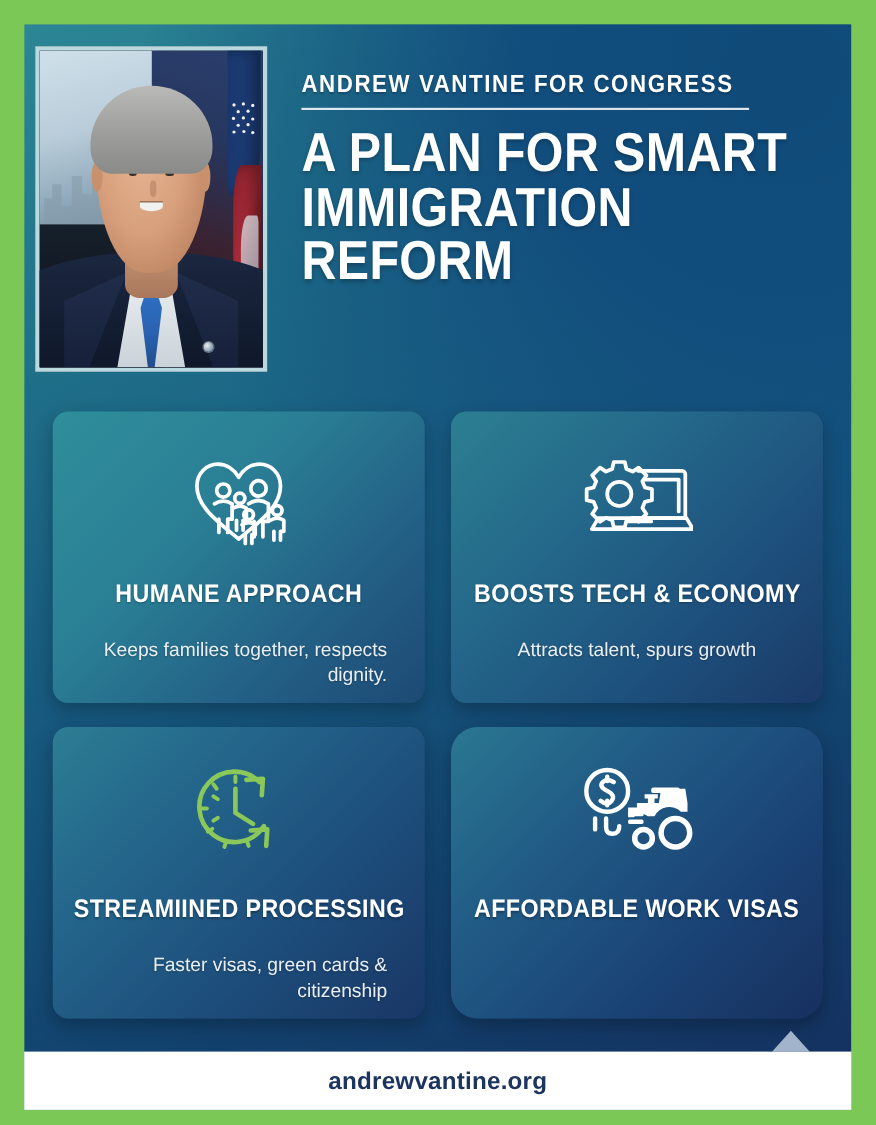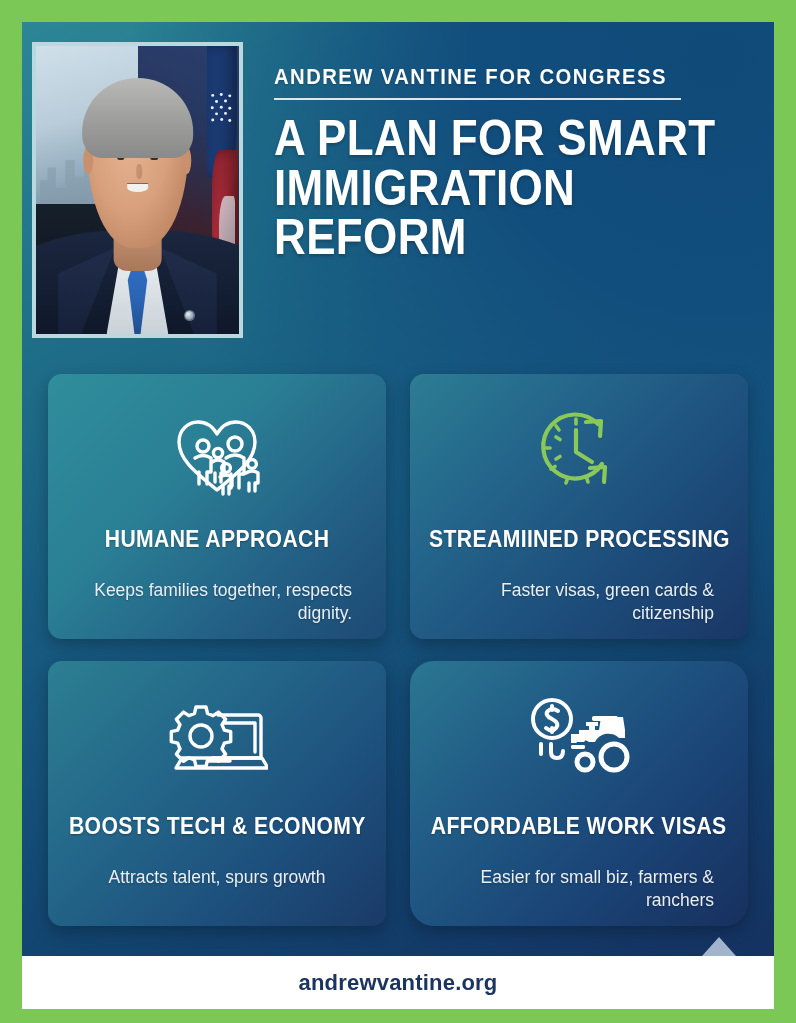--- a/index.html
+++ b/index.html
@@ -322,20 +322,40 @@
 
             <circle cx="57" cy="62" r="4.4"></circle>
             <path d="M51 71 q6 -4 12 0 l0 9 -3 0 0 8 M54 80 l0 8"></path>
           </g>
         </svg>
       </div>
       <div class="card-title">HUMANE APPROACH</div>
       <div class="card-body">Keeps families together, respects dignity.</div>
     </div>
 
+    <div class="card c2">
+      <div class="icon-wrap">
+        <svg width="102" height="88" viewBox="0 0 102 88">
+          <g fill="none" stroke="#ffffff" stroke-width="3.4" stroke-linecap="round" stroke-linejoin="round">
+
+            <path d="M52 20 h40 a3 3 0 0 1 3 3 v40 h-46"></path>
+            <path d="M58 28 h31 v29"></path>
+
+            <path d="M16 63 h80 l6 10 H10 Z"></path>
+            <path d="M42 66 h22"></path>
+
+            <path d="M30 12 h10 l1.5 6.4 5.6 2.3 5.4-3.6 7.1 7.1 -3.6 5.4 2.3 5.6 6.4 1.5 v10 l-6.4 1.5 -2.3 5.6 3.6 5.4 -7.1 7.1 -5.4-3.6 -5.6 2.3 -1.5 6.4 h-10 l-1.5-6.4 -5.6-2.3 -5.4 3.6 -7.1-7.1 3.6-5.4 -2.3-5.6 -6.4-1.5 v-10 l6.4-1.5 2.3-5.6 -3.6-5.4 7.1-7.1 5.4 3.6 5.6-2.3 Z"></path>
+            <circle cx="35" cy="41" r="11"></circle>
+          </g>
+        </svg>
+      </div>
+      <div class="card-title">BOOSTS TECH &amp; ECONOMY</div>
+      <div class="card-body">Attracts talent, spurs growth</div>
+    </div>
+
     <div class="card c3">
       <div class="icon-wrap">
         <svg width="94" height="92" viewBox="0 0 94 92">
           <g fill="none" stroke="#8BC85A" stroke-width="4.2" stroke-linecap="round" stroke-linejoin="round">
 
             <path d="M66 18 A32 32 0 1 0 70 58"></path>
 
             <path d="M54 16 L69 15 L68 30" fill="none"></path>
             <path d="M58 62 L73 61 L72 76" fill="none"></path>
 
@@ -351,40 +371,20 @@
               <path d="M24 31 l4 2.5"></path>
               <path d="M24 53 l4 -2.5"></path>
             </g>
           </g>
         </svg>
       </div>
       <div class="card-title">STREAMIINED PROCESSING</div>
       <div class="card-body">Faster visas, green cards &amp; citizenship</div>
     </div>
 
-    <div class="card c2">
-      <div class="icon-wrap">
-        <svg width="102" height="88" viewBox="0 0 102 88">
-          <g fill="none" stroke="#ffffff" stroke-width="3.4" stroke-linecap="round" stroke-linejoin="round">
-
-            <path d="M52 20 h40 a3 3 0 0 1 3 3 v40 h-46"></path>
-            <path d="M58 28 h31 v29"></path>
-
-            <path d="M16 63 h80 l6 10 H10 Z"></path>
-            <path d="M42 66 h22"></path>
-
-            <path d="M30 12 h10 l1.5 6.4 5.6 2.3 5.4-3.6 7.1 7.1 -3.6 5.4 2.3 5.6 6.4 1.5 v10 l-6.4 1.5 -2.3 5.6 3.6 5.4 -7.1 7.1 -5.4-3.6 -5.6 2.3 -1.5 6.4 h-10 l-1.5-6.4 -5.6-2.3 -5.4 3.6 -7.1-7.1 3.6-5.4 -2.3-5.6 -6.4-1.5 v-10 l6.4-1.5 2.3-5.6 -3.6-5.4 7.1-7.1 5.4 3.6 5.6-2.3 Z"></path>
-            <circle cx="35" cy="41" r="11"></circle>
-          </g>
-        </svg>
-      </div>
-      <div class="card-title">BOOSTS TECH &amp; ECONOMY</div>
-      <div class="card-body">Attracts talent, spurs growth</div>
-    </div>
-
     <div class="card c4">
       <div class="icon-wrap">
         <svg width="112" height="90" viewBox="0 0 112 90">
 
           <g fill="none" stroke="#ffffff" stroke-width="4" stroke-linecap="round" stroke-linejoin="round">
             <circle cx="29" cy="25" r="19"></circle>
             <path d="M35 17 q-6 -4 -10 0 t4 8 q8 4 4 9 t-10 0"></path>
             <path d="M29 12 v4 M29 34 v4"></path>
 
             <path d="M18 50 v10"></path>
@@ -397,21 +397,20 @@
             <rect x="48" y="51" width="14" height="4" rx="1.4"></rect>
             <rect x="69" y="22" width="26" height="5" rx="2"></rect>
           </g>
           <g fill="none" stroke="#ffffff" stroke-width="5">
             <circle cx="91" cy="63" r="13"></circle>
             <circle cx="62" cy="68" r="8"></circle>
           </g>
         </svg>
       </div>
       <div class="card-title">AFFORDABLE WORK VISAS</div>
-      <div class="card-body">Easier for small biz, farmers &amp; ranchers</div>
     </div>
   </div>
 
   <div class="notch"></div>
   <div class="footer">
     <span class="footer-url">andrewvantine.org</span>
   </div>
 
  </div>
 </div>

